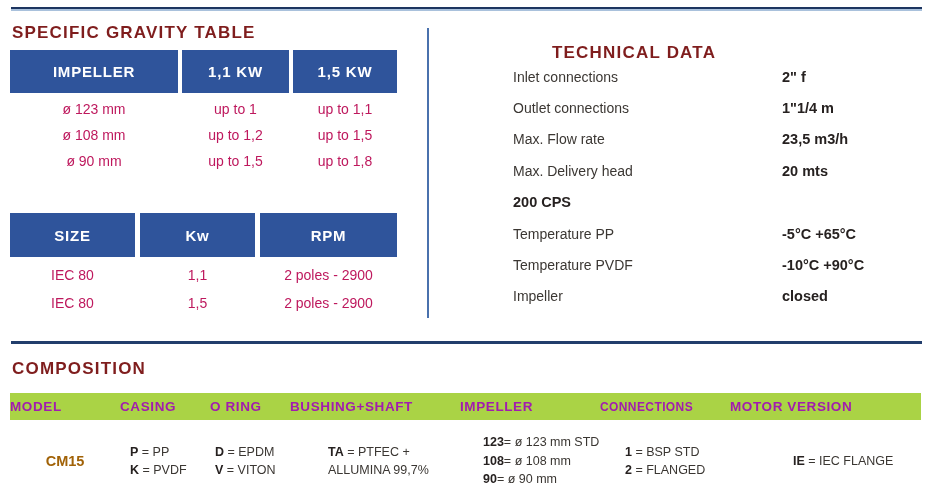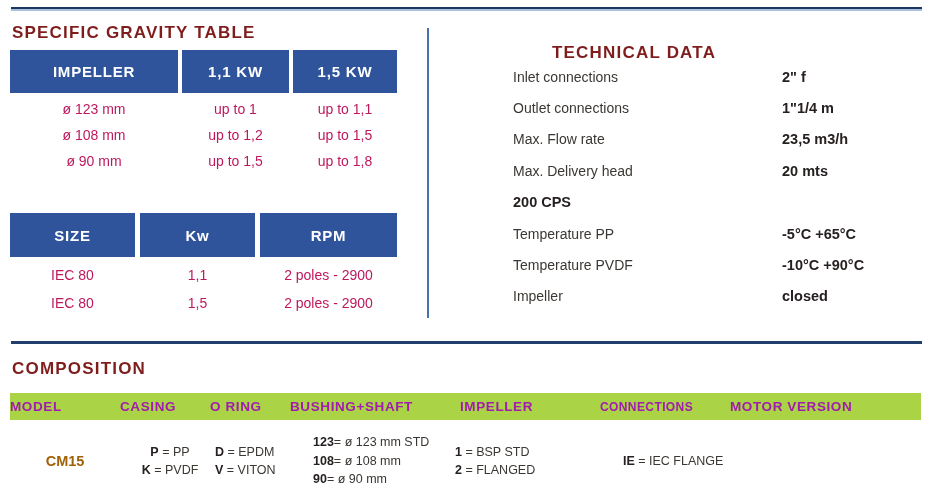--- a/index.html
+++ b/index.html
@@ -59,21 +59,21 @@
   .comp-header .chcell {
     color:#a21caf; font-weight:bold; font-size:13.5px; letter-spacing:0.6px;
     text-align:left; flex:none;
   }
   .comp-header .chcell.small { font-size:12px; letter-spacing:0.4px; }
   .comp-body {
     position:absolute; left:10px; top:428px; width:911px; height:66px;
     display:flex; align-items:center;
   }
   .comp-col { flex:none; font-size:12.5px; line-height:18.5px; color:#3a3632; }
-  .w-model{width:110px;} .w-casing{width:90px;text-align:center;} .w-oring{width:80px;}
+  .w-model{width:110px;} .w-casing{width:90px;} .w-oring{width:80px;}
   .w-bush{width:170px;} .w-imp{width:140px;} .w-conn{width:130px;} .w-mot{width:191px;}
   .comp-col.model { text-align:center; font-weight:bold; font-size:14.5px; color:#a16207; }
   .comp-col.casing { padding-left:10px; }
   .comp-col.oring  { padding-left:5px; }
   .comp-col.bush   { padding-left:38px; }
   .comp-col.imp    { padding-left:23px; }
   .comp-col.conn   { padding-left:25px; }
   .comp-col.mot    { padding-left:63px; }
   .code { font-weight:bold; color:#262120; }
 </style>
@@ -174,20 +174,24 @@
     <div class="comp-col casing w-casing">
       <div><span class="code">P</span><span> = PP</span></div>
       <div><span class="code">K</span><span> = PVDF</span></div>
     </div>
 
     <div class="comp-col oring w-oring">
       <div><span class="code">D</span><span> = EPDM</span></div>
       <div><span class="code">V</span><span> = VITON</span></div>
     </div>
 
+    <div class="comp-col bush w-bush">
+      <div><span class="code">TA</span><span> = PTFEC +</span></div>
+      <div><span class="code"></span><span>ALLUMINA 99,7%</span></div>
+    </div>
 
     <div class="comp-col imp w-imp">
       <div><span class="code">123</span><span>= ø 123 mm STD</span></div>
       <div><span class="code">108</span><span>= ø 108 mm</span></div>
       <div><span class="code">90</span><span>= ø 90 mm</span></div>
     </div>
 
     <div class="comp-col conn w-conn">
       <div><span class="code">1</span><span> = BSP STD</span></div>
       <div><span class="code">2</span><span> = FLANGED</span></div>

